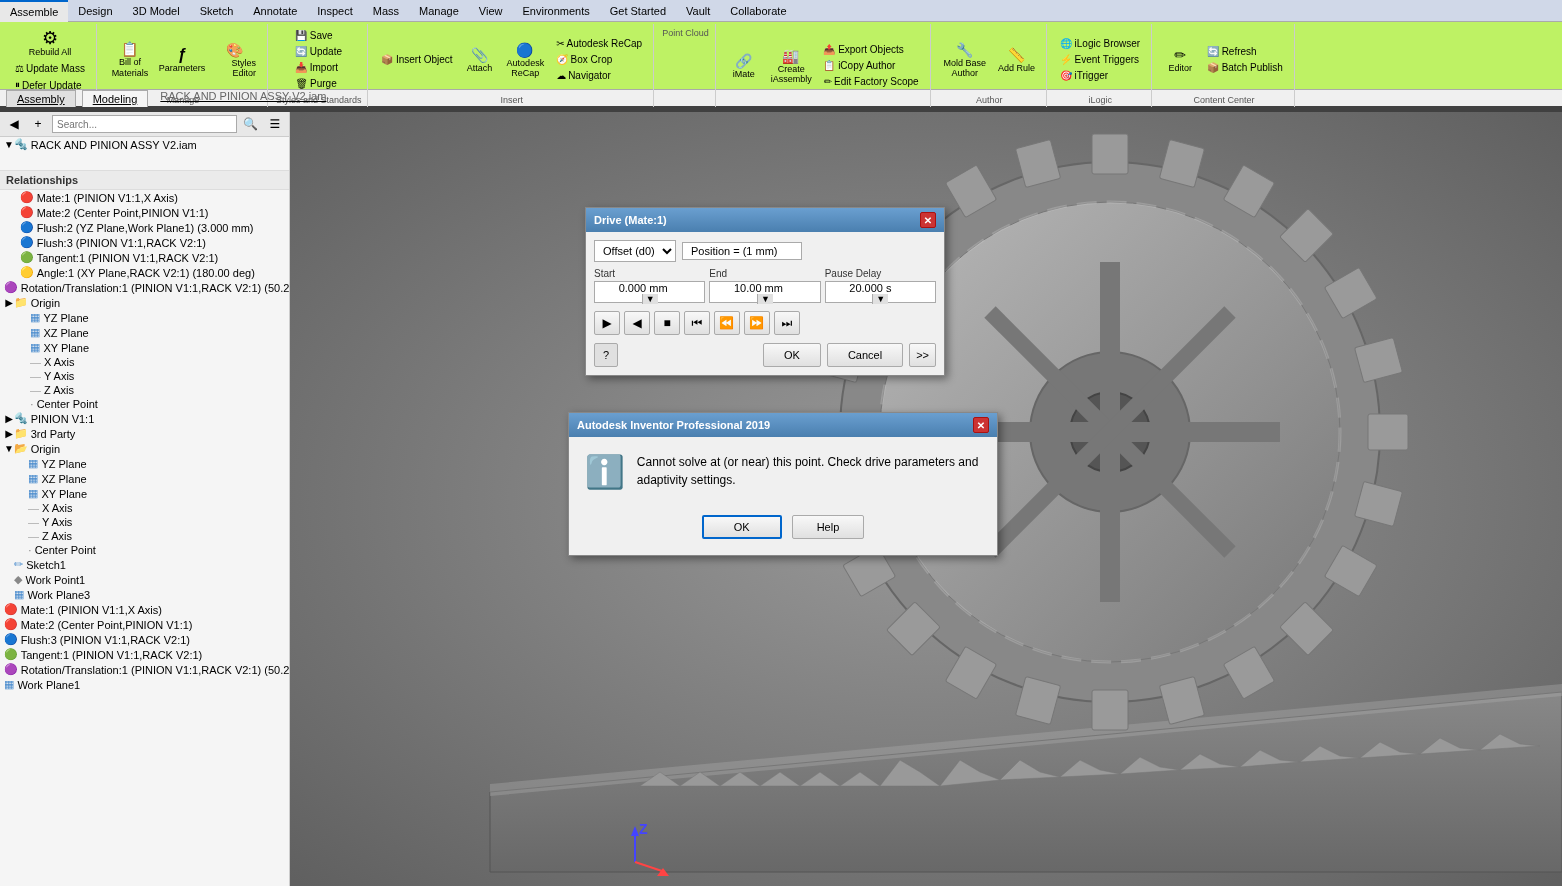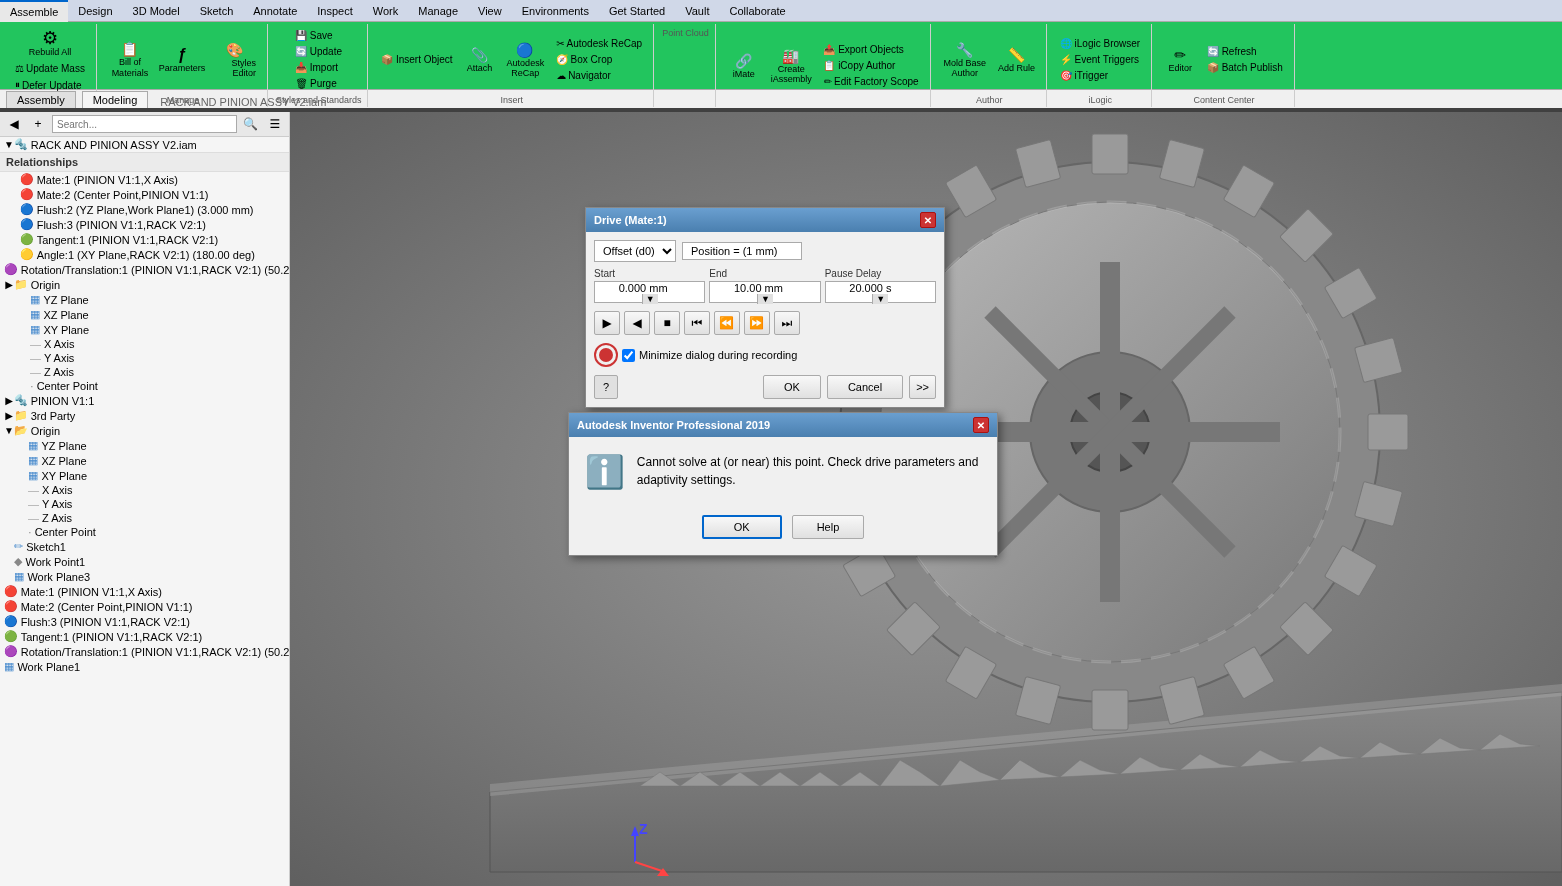--- a/index.html
+++ b/index.html
@@ -1,49 +1,49 @@
 <!DOCTYPE html>
 <html><head>
   <meta charset="utf-8">
   <style>
     * { box-sizing: border-box; margin: 0; padding: 0; }
     body { font-family: 'Segoe UI', Arial, sans-serif; font-size: 11px; background: #c0c0c0; overflow: hidden; width: 1562px; height: 886px; }
 
     
-    .ribbon { background: #22c55e; border-bottom: 1px solid #aaa; height: 90px; display: flex; flex-direction: column; }
+    .ribbon { background: #bef264; border-bottom: 1px solid #aaa; height: 90px; display: flex; flex-direction: column; }
     .ribbon-tabs { background: #d0d8e8; height: 22px; display: flex; align-items: center; border-bottom: 1px solid #aaa; }
     .ribbon-tab { padding: 2px 10px; font-size: 11px; cursor: pointer; height: 22px; display: flex; align-items: center; }
     .ribbon-tab.active { background: #e8e8e8; border-top: 2px solid #0066cc; }
     .ribbon-content { display: flex; flex: 1; align-items: stretch; padding: 2px 4px; gap: 2px; }
     .ribbon-group { display: flex; flex-direction: column; align-items: center; border-right: 1px solid #ccc; padding: 2px 6px; min-width: 60px; }
     .ribbon-group-buttons { display: flex; flex-direction: row; align-items: center; gap: 2px; flex: 1; }
     .ribbon-group-label { font-size: 9px; color: #555; margin-top: 2px; text-align: center; }
     .ribbon-btn { display: flex; flex-direction: column; align-items: center; justify-content: center; padding: 2px 4px; cursor: pointer; border: 1px solid transparent; border-radius: 2px; min-width: 40px; font-size: 9px; text-align: center; }
     .ribbon-btn .icon { font-size: 18px; line-height: 1; }
     .ribbon-btn .icon-sm { font-size: 14px; }
     .ribbon-btn-sm { display: flex; flex-direction: row; align-items: center; gap: 2px; padding: 1px 4px; cursor: pointer; border: 1px solid transparent; border-radius: 2px; font-size: 10px; white-space: nowrap; }
     .ribbon-col { display: flex; flex-direction: column; gap: 1px; justify-content: center; }
 
     
-    .title-bar { background: #f0f0f0; height: 22px; display: flex; align-items: flex-end; padding: 0 6px; border-bottom: 4px solid #404040; gap: 6px; }
+    .title-bar { background: #f0f0f0; height: 22px; display: flex; align-items: flex-start; padding: 0 6px; border-bottom: 6px solid #404040; gap: 6px; text-decoration: underline; }
     .title-bar-tab { padding: 2px 10px; background: #e0e0e0; border: 1px solid #aaa; border-bottom: none; font-size: 11px; cursor: pointer; }
     .title-bar-tab.active { background: #f5f5f5; }
 
     
     .main-layout { display: flex; height: calc(886px - 90px - 22px); }
 
     
     .sidebar { width: 290px; background: #f5f5f5; border-right: 1px solid #ccc; overflow-y: auto; font-size: 11px; }
     .sidebar-toolbar { display: flex; align-items: center; padding: 2px 4px; background: #e8e8e8; border-bottom: 1px solid #ccc; gap: 4px; }
     .sidebar-toolbar-btn { width: 20px; height: 20px; display: flex; align-items: center; justify-content: center; cursor: pointer; border: 1px solid transparent; border-radius: 2px; font-size: 12px; }
     .sidebar-search { flex: 1; height: 18px; border: 1px solid #aaa; font-size: 10px; padding: 1px 4px; }
     .tree-item { display: flex; align-items: center; padding: 1px 4px; cursor: pointer; white-space: nowrap; overflow: hidden; }
     .tree-item .indent { display: inline-block; }
     .tree-item .tree-icon { margin-right: 3px; font-size: 11px; }
-    .tree-section { padding: 3px 6px; font-weight: bold; color: #333; background: #ebebeb; border-top: 1px solid #ddd; border-bottom: 1px solid #ddd; }
+    .tree-section { padding: 3px 6px; font-weight: bold; color: #333; background: #ebebeb; border-top: 1px solid #ddd; border-bottom: 1px solid #ddd; margin-top: 18px; }
     .tree-expand { width: 10px; display: inline-block; text-align: center; font-size: 10px; cursor: pointer; }
 
     
     .viewport { flex: 1; background: linear-gradient(135deg, #5a5a5a 0%, #888 40%, #7a7a7a 100%); position: relative; overflow: hidden; }
     .dialog { position: absolute; background: #f0f0f0; border: 1px solid #888; box-shadow: 3px 3px 8px rgba(0,0,0,0.4); pointer-events: all; }
     .dialog-titlebar { background: linear-gradient(to bottom, #6a9fd0, #4a7faf); color: white; padding: 4px 8px; display: flex; align-items: center; justify-content: space-between; font-size: 11px; font-weight: bold; cursor: move; }
     .dialog-close-btn { width: 16px; height: 16px; background: #cc3333; border: 1px solid #aa1111; border-radius: 2px; color: white; font-size: 10px; display: flex; align-items: center; justify-content: center; cursor: pointer; }
     .dialog-body { padding: 8px; }
 
     
@@ -93,21 +93,21 @@
 <body>
 
 <div class="ribbon">
   <div class="ribbon-tabs">
     <div class="ribbon-tab active">Assemble</div>
     <div class="ribbon-tab">Design</div>
     <div class="ribbon-tab">3D Model</div>
     <div class="ribbon-tab">Sketch</div>
     <div class="ribbon-tab">Annotate</div>
     <div class="ribbon-tab">Inspect</div>
-    <div class="ribbon-tab">Work</div>
+    <div class="ribbon-tab">Mass</div>
     <div class="ribbon-tab">Manage</div>
     <div class="ribbon-tab">View</div>
     <div class="ribbon-tab">Environments</div>
     <div class="ribbon-tab">Get Started</div>
     <div class="ribbon-tab">Vault</div>
     <div class="ribbon-tab">Collaborate</div>
   </div>
   <div class="ribbon-content">
 
     <div class="ribbon-group">
@@ -629,27 +629,20 @@
         </div>
         <div class="drive-controls">
           <div class="drive-ctrl-btn">▶</div>
           <div class="drive-ctrl-btn">◀</div>
           <div class="drive-ctrl-btn">■</div>
           <div class="drive-ctrl-btn">⏮</div>
           <div class="drive-ctrl-btn">⏪</div>
           <div class="drive-ctrl-btn">⏩</div>
           <div class="drive-ctrl-btn">⏭</div>
         </div>
-        <div class="drive-checkbox-row">
-          <div class="drive-record-btn">
-            <div class="drive-record-inner"></div>
-          </div>
-          <input type="checkbox" checked="" style="">
-          <label>Minimize dialog during recording</label>
-        </div>
         <div class="drive-dialog-btns">
           <div class="dialog-help-btn">?</div>
           <div style="flex:1;"></div>
           <button class="dialog-btn">OK</button>
           <button class="dialog-btn">Cancel</button>
           <button class="dialog-btn-advance">&gt;&gt;</button>
         </div>
       </div>
     </div>
 

